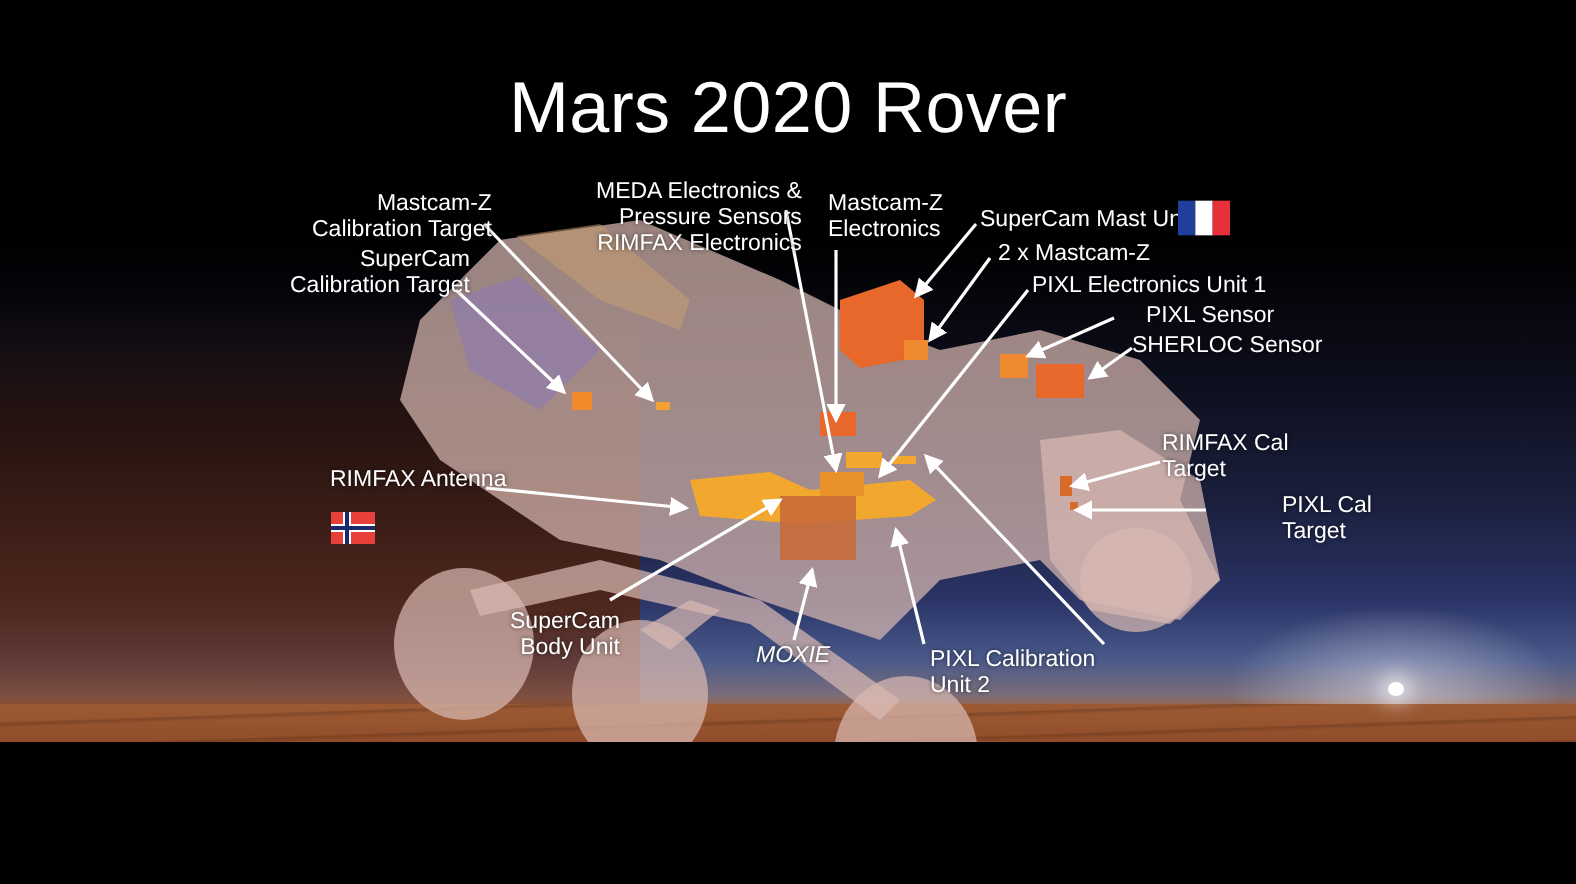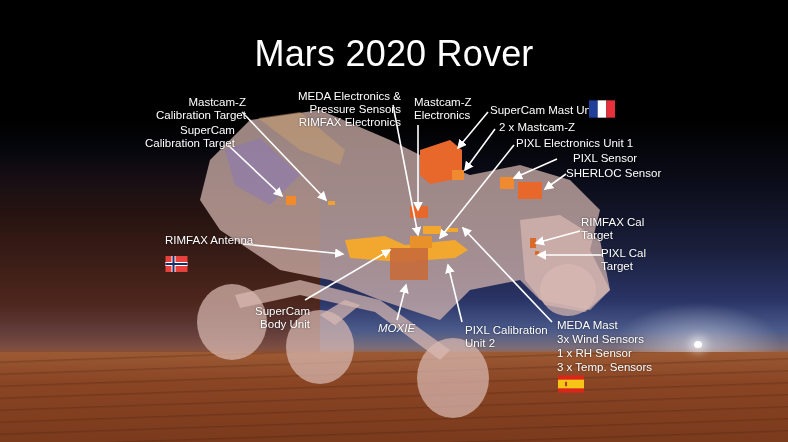--- a/index.html
+++ b/index.html
@@ -1,18 +1,18 @@
 <!DOCTYPE html>
 <html><head>
 <meta charset="utf-8">
 <style>
   html, body { margin:0; padding:0; }
   body { width:788px; height:442px; overflow:hidden; background:#000; }
   #stage {
-    position:relative; width:788px; height:442px; overflow:hidden;
+    position:relative; width:788px; height:371px; overflow:hidden;
     font-family:"Liberation Sans", sans-serif;
     background:
       radial-gradient(ellipse 120px 60px at 698px 345px, rgba(235,235,245,0.55), rgba(200,200,220,0) 70%),
       linear-gradient(180deg, #000 0px, #000 120px, #0b0c18 180px, #1a1f3c 250px, #2a3466 300px, #4a5a8a 330px, #7b6e7a 348px, #a0603a 355px, #8a4a26 375px, #7a3e1e 410px, #6b3518 442px);
   }
   
   #stage::before {
     content:""; position:absolute; left:0; top:150px; width:320px; height:292px;
     background: linear-gradient(180deg, rgba(30,14,10,0.0) 0px, rgba(40,18,12,0.85) 60px, rgba(80,36,20,0.9) 150px, rgba(130,60,30,0.6) 200px, rgba(0,0,0,0) 292px);
     pointer-events:none;
@@ -136,39 +136,33 @@
   </div>
   <div class="label" style="left:490px; top:104px;">SuperCam Mast Unit</div>
   <div class="label" style="left:499px; top:121px;">2 x Mastcam-Z</div>
   <div class="label" style="left:516px; top:137px;">PIXL Electronics Unit 1</div>
   <div class="label" style="left:573px; top:152px;">PIXL Sensor</div>
   <div class="label" style="left:566px; top:167px;">SHERLOC Sensor</div>
   <div class="label" style="left:581px; top:216px;">
     <span>RIMFAX Cal</span>
     <span>Target</span>
   </div>
-  <div class="label" style="left:601px; top:247px;">
+  <div class="label" style="left:641px; top:247px;">
     <span>PIXL Cal</span>
     <span>Target</span>
   </div>
   <div class="label" style="left:165px; top:234px;">RIMFAX Antenna</div>
   <div class="label r" style="left:255px; top:305px;">
     <span>SuperCam</span>
     <span>Body Unit</span>
   </div>
   <div class="label" style="left:378px; top:322px;font-style:italic;">MOXIE</div>
   <div class="label" style="left:465px; top:324px;">
     <span>PIXL Calibration</span>
     <span>Unit 2</span>
-  </div>
-  <div class="label" style="left:557px; top:318px; line-height:14px;">
-    <span>MEDA Mast</span>
-    <span>3x Wind Sensors</span>
-    <span>1 x RH Sensor</span>
-    <span>3 x Temp. Sensors</span>
   </div>
 
   <svg class="flag" style="left:589px; top:99px;" width="26" height="20" viewBox="0 0 3 2">
     <rect x="0" y="0" width="1" height="2" fill="#1f3f9a"></rect>
     <rect x="1" y="0" width="1" height="2" fill="#ffffff"></rect>
     <rect x="2" y="0" width="1" height="2" fill="#e8303a"></rect>
   </svg>
   <svg class="flag" style="left:165px; top:256px;" width="23" height="16" viewBox="0 0 22 16">
     <rect width="22" height="16" fill="#e8403a"></rect>
     <rect x="6" y="0" width="4" height="16" fill="#fff"></rect>

